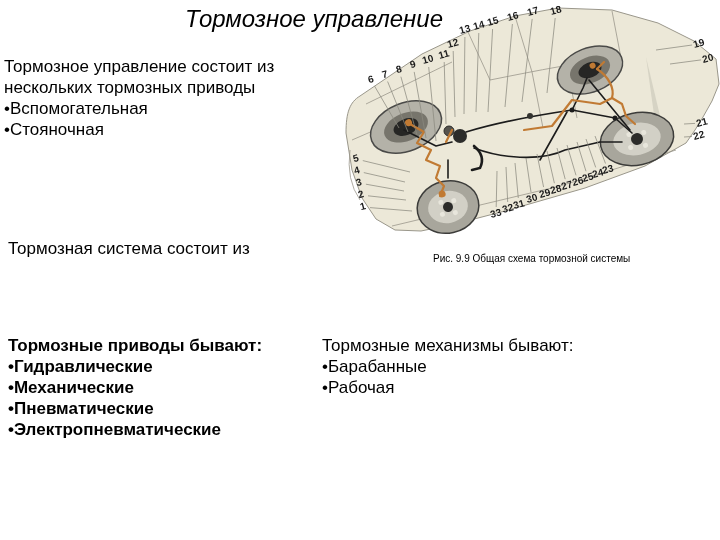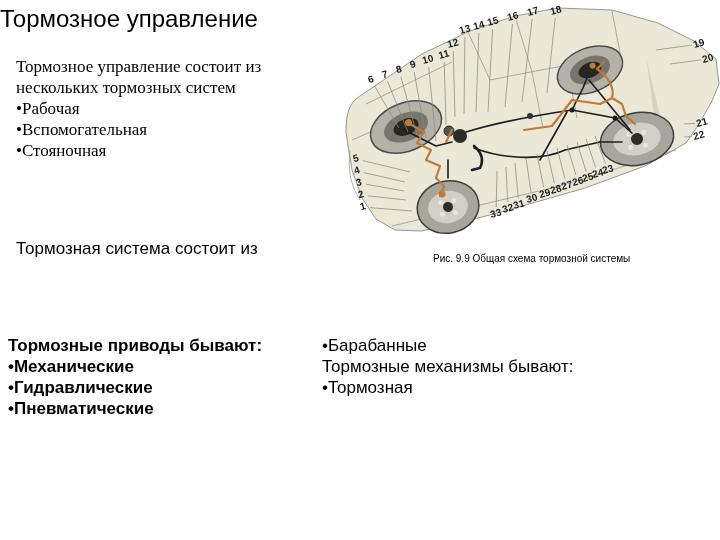--- a/index.html
+++ b/index.html
@@ -3,27 +3,27 @@
 <meta charset="utf-8">
 <style>
   html,body{margin:0;padding:0;background:#e9e9e9;}
   .slide{
     position:relative;width:720px;height:540px;background:#ffffff;
     font-family:"Liberation Sans","DejaVu Sans",sans-serif;color:#000;
     overflow:hidden;margin:0 auto;
   }
   .abs{position:absolute;}
   .title{
-    left:0;top:5px;width:628px;text-align:left;
-    font-size:24px;line-height:28px;white-space:nowrap;
+    left:0;top:5px;width:628px;text-align:center;
+    font-size:24px;line-height:28px;white-space:nowrap;font-style:italic;
   }
   .t17{font-size:17px;line-height:21px;white-space:nowrap;}
   .block-line{white-space:nowrap;}
-  .intro{left:16px;top:56px;font-family:Liberation Serif, serif;}
-  .middle{left:16px;top:238px;line-height:22px;}
+  .intro{left:4px;top:56px;}
+  .middle{left:8px;top:238px;line-height:22px;}
   .drives{left:8px;top:335px;font-weight:bold;}
   .mechanisms{left:322px;top:335px;}
   .caption{left:433px;top:253px;font-size:10px;white-space:nowrap;}
   svg.figure{position:absolute;left:0;top:0;width:720px;height:540px;pointer-events:none;}
   .car-body{fill:var(--body-fill,#ece8d8);stroke:var(--outline,#9a978b);stroke-width:1;}
   .detail{fill:none;stroke:var(--outline,#9a978b);stroke-width:.8;}
   .sliver{fill:#d6d3c4;stroke:none;}
   .brake{fill:none;stroke:var(--brake,#1c1c1c);stroke-width:1.6;stroke-linecap:round;stroke-linejoin:round;}
   .brake-thick{fill:none;stroke:var(--brake,#1c1c1c);stroke-width:2.6;stroke-linecap:round;}
   .accent{fill:none;stroke:var(--accent,#c17a33);stroke-width:2.2;stroke-linecap:round;stroke-linejoin:round;}
@@ -177,38 +177,38 @@
         <text x="508" y="209" class="plabel" transform="rotate(-15 508 209)">32</text>
         <line x1="496.2" y1="207.0" x2="497" y2="171" class="leader"></line>
         <text x="496" y="214" class="plabel" transform="rotate(-15 496 214)">33</text>
       </g>
   </svg>
 
   <div class="abs title">Тормозное управление</div>
 
   <div class="abs t17 intro">
     <div class="block-line">Тормозное управление состоит из</div>
-    <div class="block-line">нескольких тормозных систем</div>
-    <div class="block-line">•Рабочая</div>
+    <div class="block-line">нескольких тормозных приводы</div>
     <div class="block-line">•Вспомогательная</div>
     <div class="block-line">•Стояночная</div>
   </div>
 
   <div class="abs t17 middle">
     <div class="block-line">Тормозная система состоит из</div>
   </div>
 
   <div class="abs caption">Рис. 9.9 Общая схема тормозной системы</div>
 
   <div class="abs t17 drives">
     <div class="block-line">Тормозные приводы бывают:</div>
+    <div class="block-line">•Гидравлические</div>
     <div class="block-line">•Механические</div>
-    <div class="block-line">•Гидравлические</div>
     <div class="block-line">•Пневматические</div>
+    <div class="block-line">•Электропневматические</div>
   </div>
 
   <div class="abs t17 mechanisms">
+    <div class="block-line">Тормозные механизмы бывают:</div>
     <div class="block-line">•Барабанные</div>
-    <div class="block-line">Тормозные механизмы бывают:</div>
-    <div class="block-line">•Тормозная</div>
+    <div class="block-line">•Рабочая</div>
   </div>
 
 </div>
 
 </body></html>

